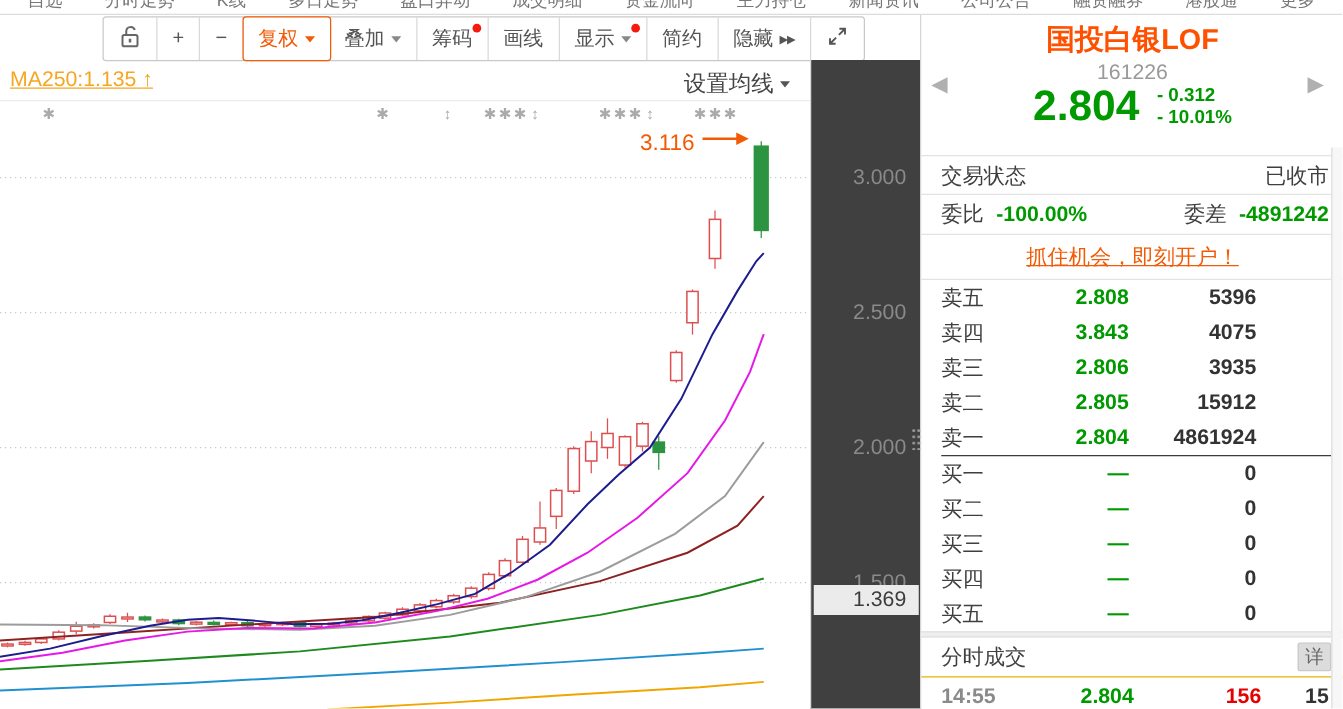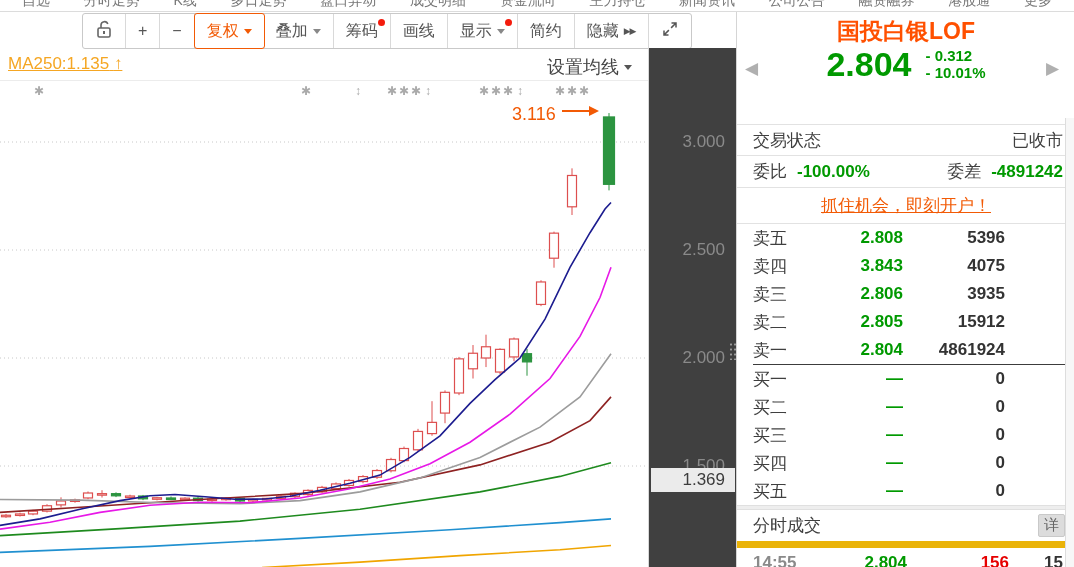--- a/index.html
+++ b/index.html
@@ -56,21 +56,21 @@
   .q-weibi .spacer{flex:1;}
   .q-link{height:35px;justify-content:center;border-bottom:1px solid #e2e2e2;display:flex;align-items:center;}
   .q-link a{color:#f25a05;font-size:17px;text-decoration:underline;cursor:pointer;}
   .lvl{display:grid;grid-template-columns:64px 1fr 96px;gap:6px;align-items:center;
        height:28px;padding:0 70px 0 16px;font-size:17px;}
   .lvl .p{text-align:right;color:#009900;font-weight:bold;}
   .lvl .v{text-align:right;color:#333;font-weight:bold;}
   .asks-sep{border-bottom:1px solid #3c3c3c;margin:0 10px 0 16px;}
   .band{height:3px;background:#eee;border-top:1px solid #e0e0e0;border-bottom:1px solid #e0e0e0;}
   .tick-head{display:flex;justify-content:space-between;align-items:center;height:31px;
-             padding:0 10px 0 16px;border-bottom:7px solid #eab308;font-size:17px;color:#3f3f3f;}
+             padding:0 10px 0 16px;border-bottom:1px solid #eab308;font-size:17px;color:#3f3f3f;}
   .detail-btn{background:#dcdcdc;border:1px solid #c9c9c9;border-radius:2px;color:#666;
               font-size:15px;padding:1px 5px;cursor:pointer;}
   .trade{display:grid;grid-template-columns:64px 1fr 96px 48px;gap:6px;align-items:center;
          height:29px;padding:0 12px 0 16px;font-size:17px;font-weight:bold;}
   .trade .t{color:#8a8a8a;} .trade .p{text-align:right;color:#009900;}
   .trade .v{text-align:right;color:#e60000;} .trade .n{text-align:right;color:#333;}
   .scrollstrip{position:absolute;right:0;top:106px;width:9px;height:449px;
                background:#f7f7f7;border-left:1px solid #ddd;}
 </style>
 </head>
@@ -285,20 +285,21 @@
       <div class="hl" style="top: 420px;">1.369</div>
     </div>
 
   <div class="grip"></div>
 
   <div class="quote">
     <div class="q-head">
       <span class="q-nav prev">◀</span>
       <span class="q-nav next">▶</span>
       <div class="q-title">国投白银LOF</div>
+      <div class="q-code">161226</div>
       <div class="q-priceline">
         <span class="q-price">2.804</span>
         <span class="q-chg"><span>- 0.312</span><br><span>- 10.01%</span></span>
       </div>
     </div>
     <div class="q-row q-status">
       <span>交易状态</span>
       <span>已收市</span>
     </div>
     <div class="q-row q-weibi">

